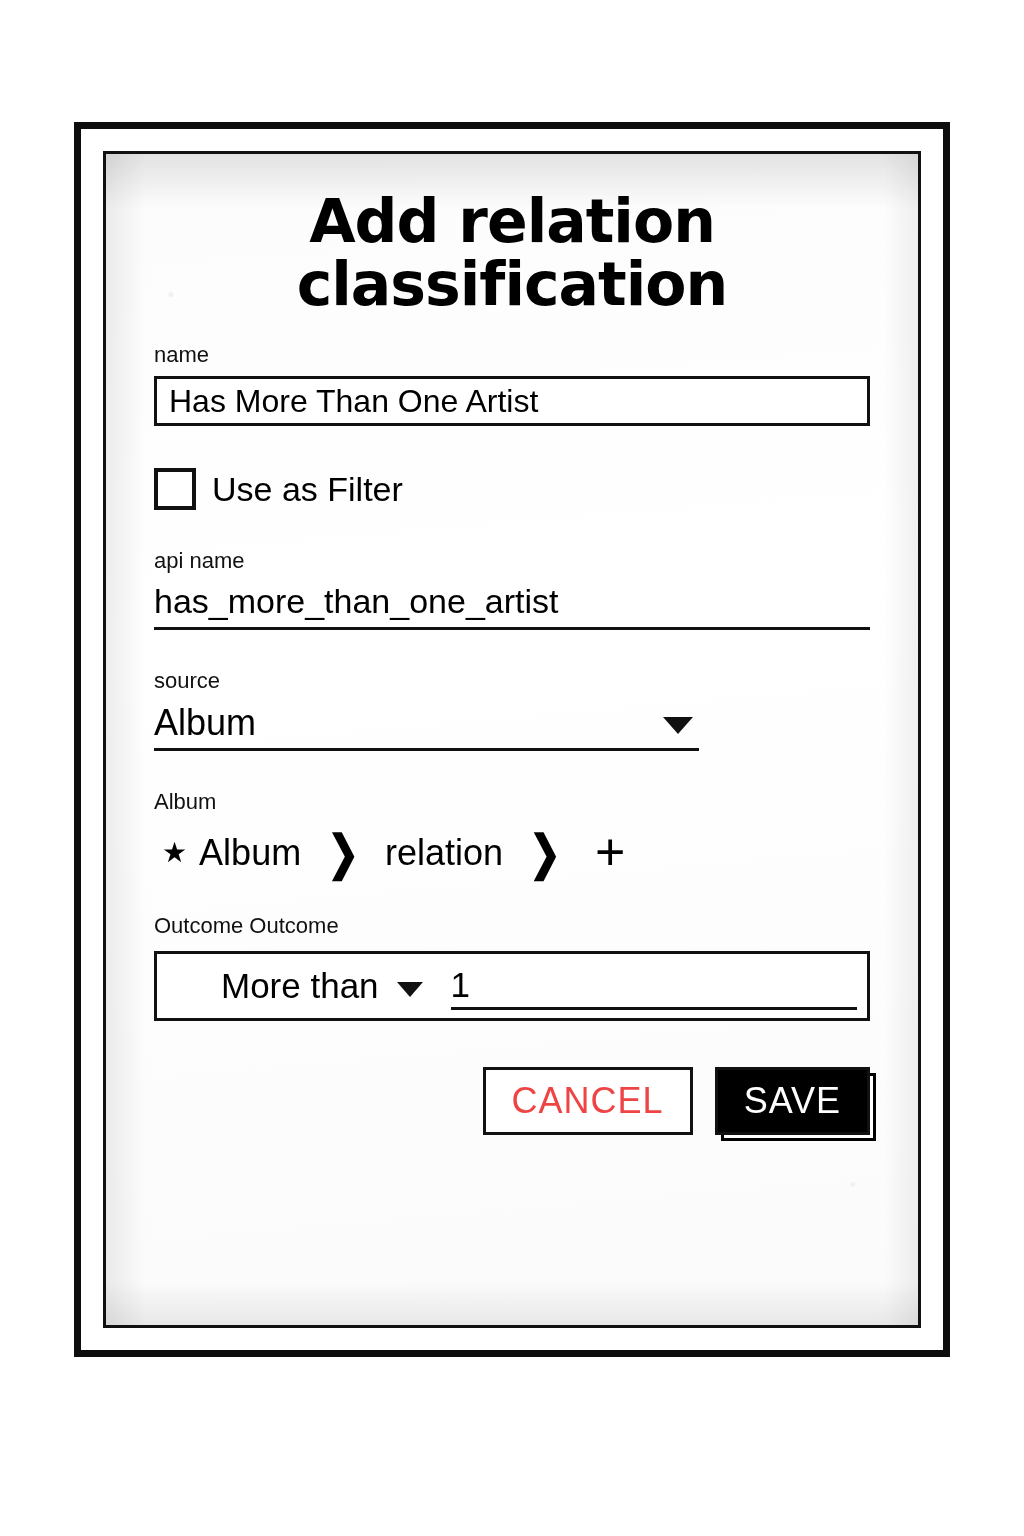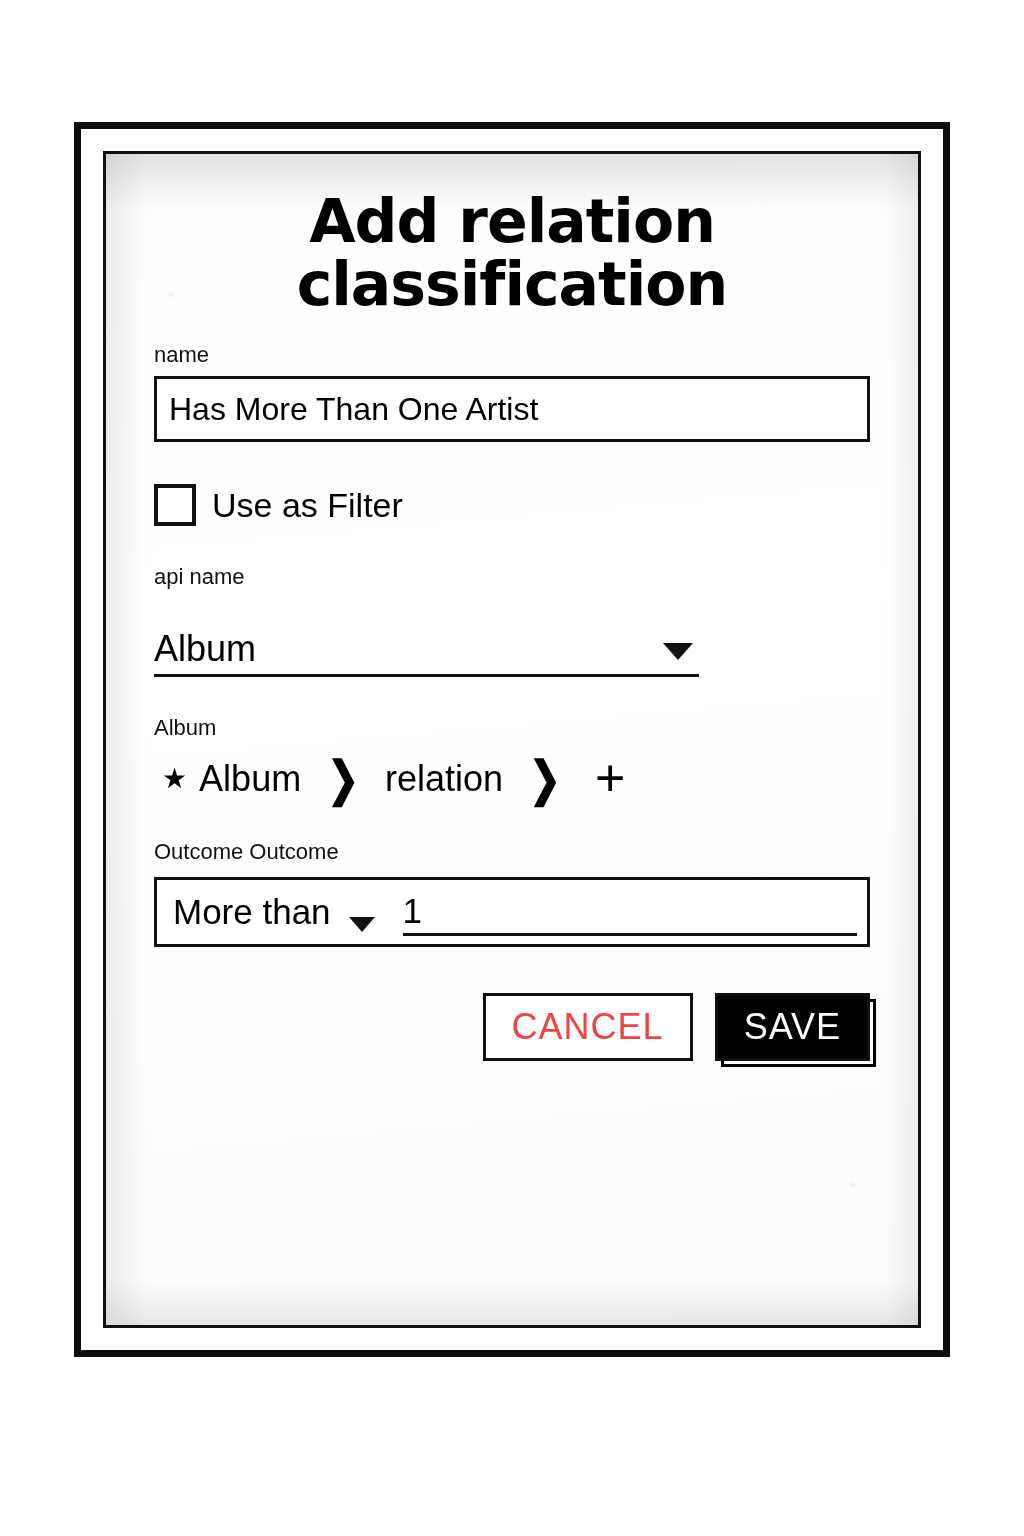--- a/index.html
+++ b/index.html
@@ -79,21 +79,21 @@
 
   .field-label {
     font-size: 22px;
     color: #111;
     margin-bottom: 8px;
   }
 
   
   .box-input {
     border: 3px solid #111;
-    height: 66px;
+    height: 50px;
     display: flex;
     align-items: center;
     padding: 0 12px;
     font-size: 32px;
     background: #fff;
   }
 
   
   .checkbox-row {
     display: flex;
@@ -175,22 +175,23 @@
     margin-top: 12px;
     border: 3px solid #111;
     height: 70px;
     display: flex;
     align-items: center;
     padding-left: 16px;
     background: #fff;
   }
   .outcome-select {
     display: flex;
-    align-items: flex-end;
+    align-items: center;
     gap: 18px;
+    margin-left: 48px;
   }
   .outcome-select .label { font-size: 35px; }
   .outcome-caret {
     width: 0; height: 0;
     border-left: 13px solid transparent;
     border-right: 13px solid transparent;
     border-top: 15px solid #111;
     margin-top: 6px;
   }
   .outcome-value {
@@ -247,23 +248,27 @@
           </div>
         </div>
 
         <div class="checkbox-row">
           <div class="checkbox"></div>
           <div class="checkbox-label">Use as Filter</div>
         </div>
 
         <div class="group">
           <div class="field-label">api name</div>
+          <div class="underline-field">
+            <span>has_more_than_one_artist</span>
+          </div>
         </div>
 
         <div class="group">
+          <div class="field-label">source</div>
           <div class="select-row">
             <span class="select-value">Album</span>
             <span class="caret"></span>
           </div>
         </div>
 
         <div class="group">
           <div class="field-label">Album</div>
           <div class="path-row">
             <span class="path-star">★</span>

